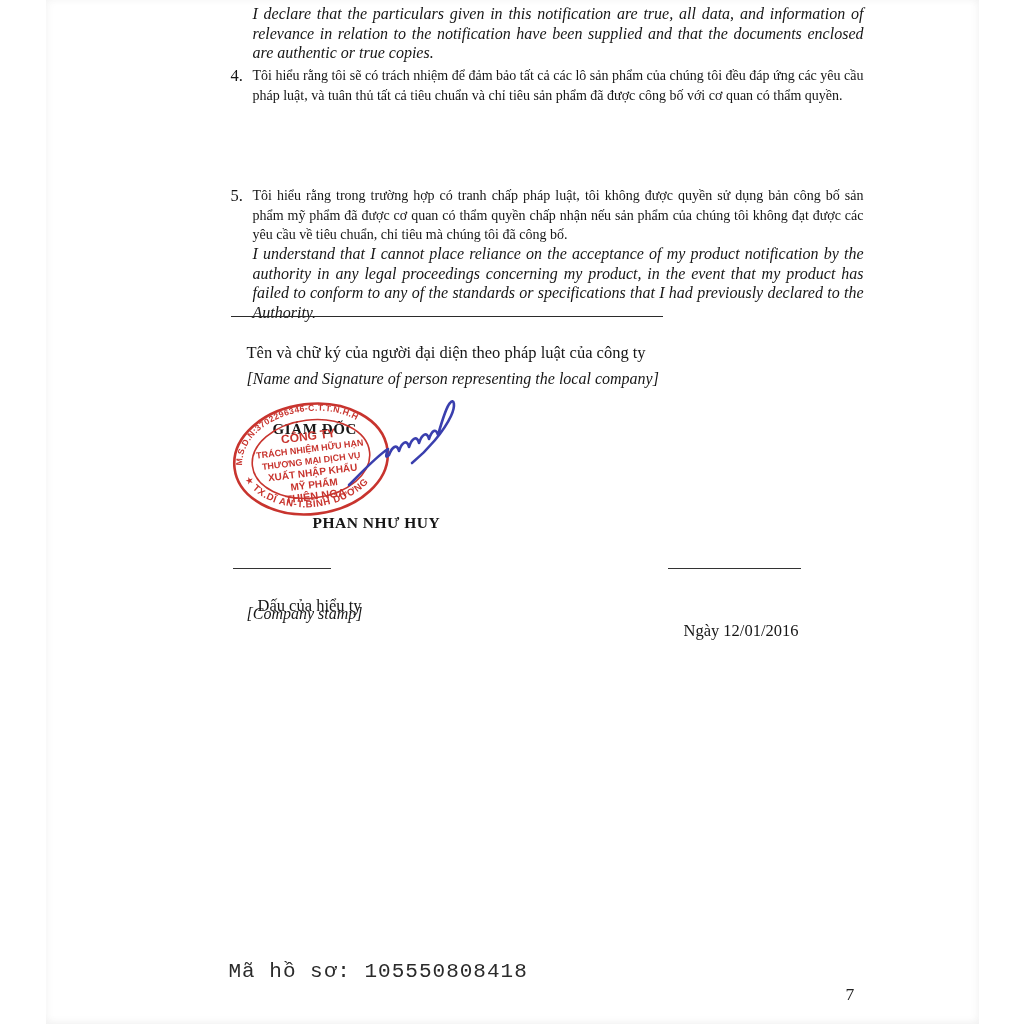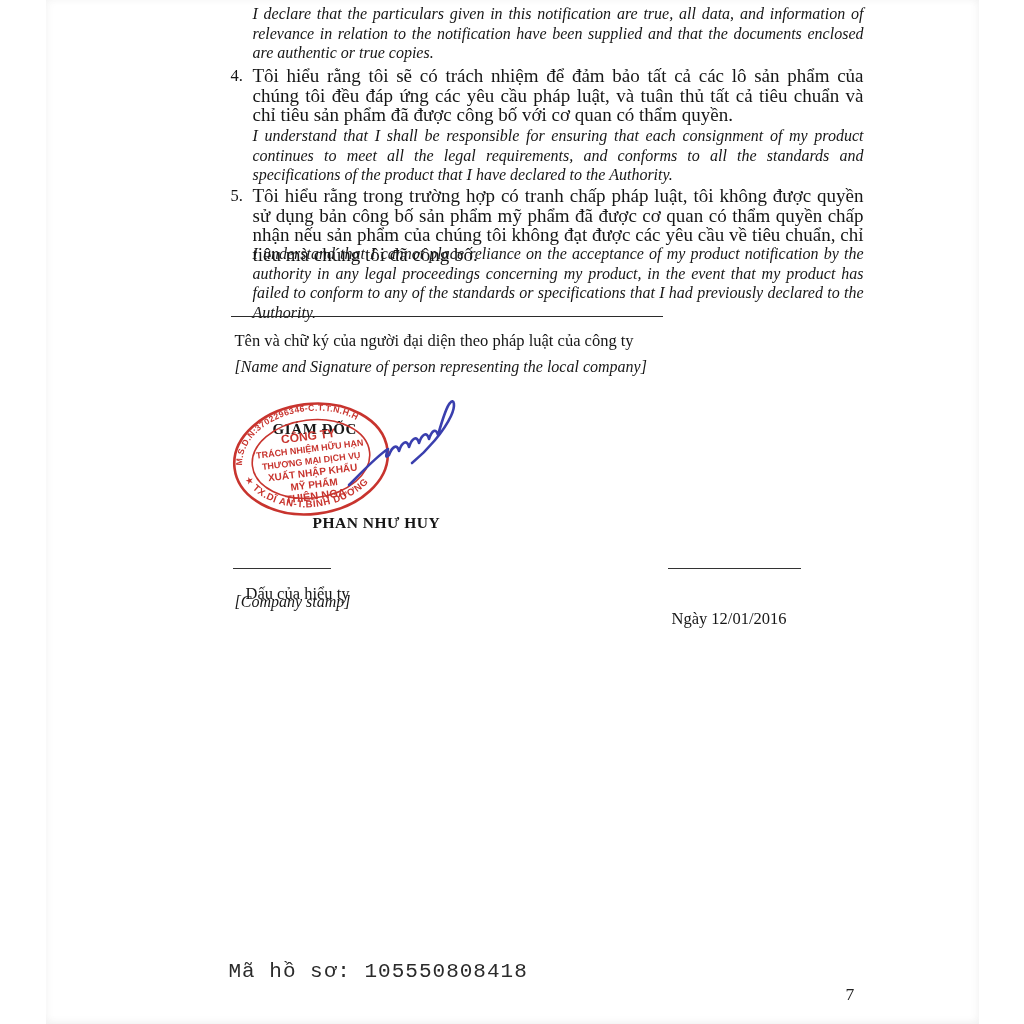--- a/index.html
+++ b/index.html
@@ -6,23 +6,23 @@
   .page{
     position:relative;width:933px;height:1024px;margin:0 auto;background:#fff;
     font-family:"Liberation Serif","DejaVu Serif",serif;color:#161616;overflow:hidden;
     box-shadow:inset -2px -2px 8px rgba(0,0,0,0.04), inset 2px 0 8px rgba(0,0,0,0.03);
   }
   .para{position:absolute;left:207px;width:611px;margin:0;text-align:justify;
         font-size:16.5px;line-height:19.6px;}
   .en{font-style:italic;font-size:16px;}
   .item{position:absolute;left:185px;width:633px;}
   .item .num{position:absolute;left:0;top:0;font-size:16.5px;}
-  .item .txt{margin-left:22px;text-align:justify;font-size:19px;line-height:19.6px;}
+  .item .txt{margin-left:22px;text-align:justify;font-size:14px;line-height:19.6px;}
   .divider{position:absolute;left:185px;top:316px;width:432px;border-top:1.4px solid #2b2b2b;}
-  .label{position:absolute;margin:4px;font-size:16.5px;line-height:20px;text-align:right;}
+  .label{position:absolute;margin:16px;font-size:16.5px;line-height:20px;text-align:right;}
   .en-i{font-style:italic;font-size:16px;}
   .title-bold{position:absolute;left:227px;top:381px;font-weight:bold;font-size:15px;letter-spacing:.6px;margin-top:40px;}
   .signer-name{position:absolute;left:267px;top:514px;font-weight:bold;font-size:15.5px;letter-spacing:.5px;}
   .stamp{position:absolute;left:180px;top:397px;}
   .stamp text{font-family:"Liberation Sans","DejaVu Sans",sans-serif;font-weight:bold;}
   .signature{position:absolute;left:292px;top:386px;}
   .uline{position:absolute;border-top:1.4px solid #333;}
   .uline-left{left:187px;top:568px;width:98px;}
   .uline-right{left:622px;top:568px;width:133px;}
   .dossier{position:absolute;left:183px;top:960px;
@@ -34,21 +34,20 @@
 <body>
 
 <div class="page">
 
   <p class="para en" style="top:4px">I declare that the particulars given in this notification are true, all data, and information of relevance in relation to the notification have been supplied and that the documents enclosed are authentic or true copies.</p>
 
   <div class="item" style="top:66px">
     <span class="num">4.</span>
     <div class="txt">Tôi hiểu rằng tôi sẽ có trách nhiệm để đảm bảo tất cả các lô sản phẩm của chúng tôi đều đáp ứng các yêu cầu pháp luật, và tuân thủ tất cả tiêu chuẩn và chỉ tiêu sản phẩm đã được công bố với cơ quan có thẩm quyền.</div>
   </div>
-  <p class="para en" style="top:126px">I understand that I shall be responsible for ensuring that each consignment of my product continues to meet all the legal requirements, and conforms to all the standards and specifications of the product that I have declared to the Authority.</p>
 
   <div class="item" style="top:186px">
     <span class="num">5.</span>
     <div class="txt">Tôi hiểu rằng trong trường hợp có tranh chấp pháp luật, tôi không được quyền sử dụng bản công bố sản phẩm mỹ phẩm đã được cơ quan có thẩm quyền chấp nhận nếu sản phẩm của chúng tôi không đạt được các yêu cầu về tiêu chuẩn, chỉ tiêu mà chúng tôi đã công bố.</div>
   </div>
   <p class="para en" style="top:244px">I understand that I cannot place reliance on the acceptance of my product notification by the authority in any legal proceedings concerning my product, in the event that my product has failed to conform to any of the standards or specifications that I had previously declared to the Authority.</p>
 
   <div class="divider"></div>
 
   <p class="label" style="left:185px;top:327px">Tên và chữ ký của người đại diện theo pháp luật của công ty</p>

